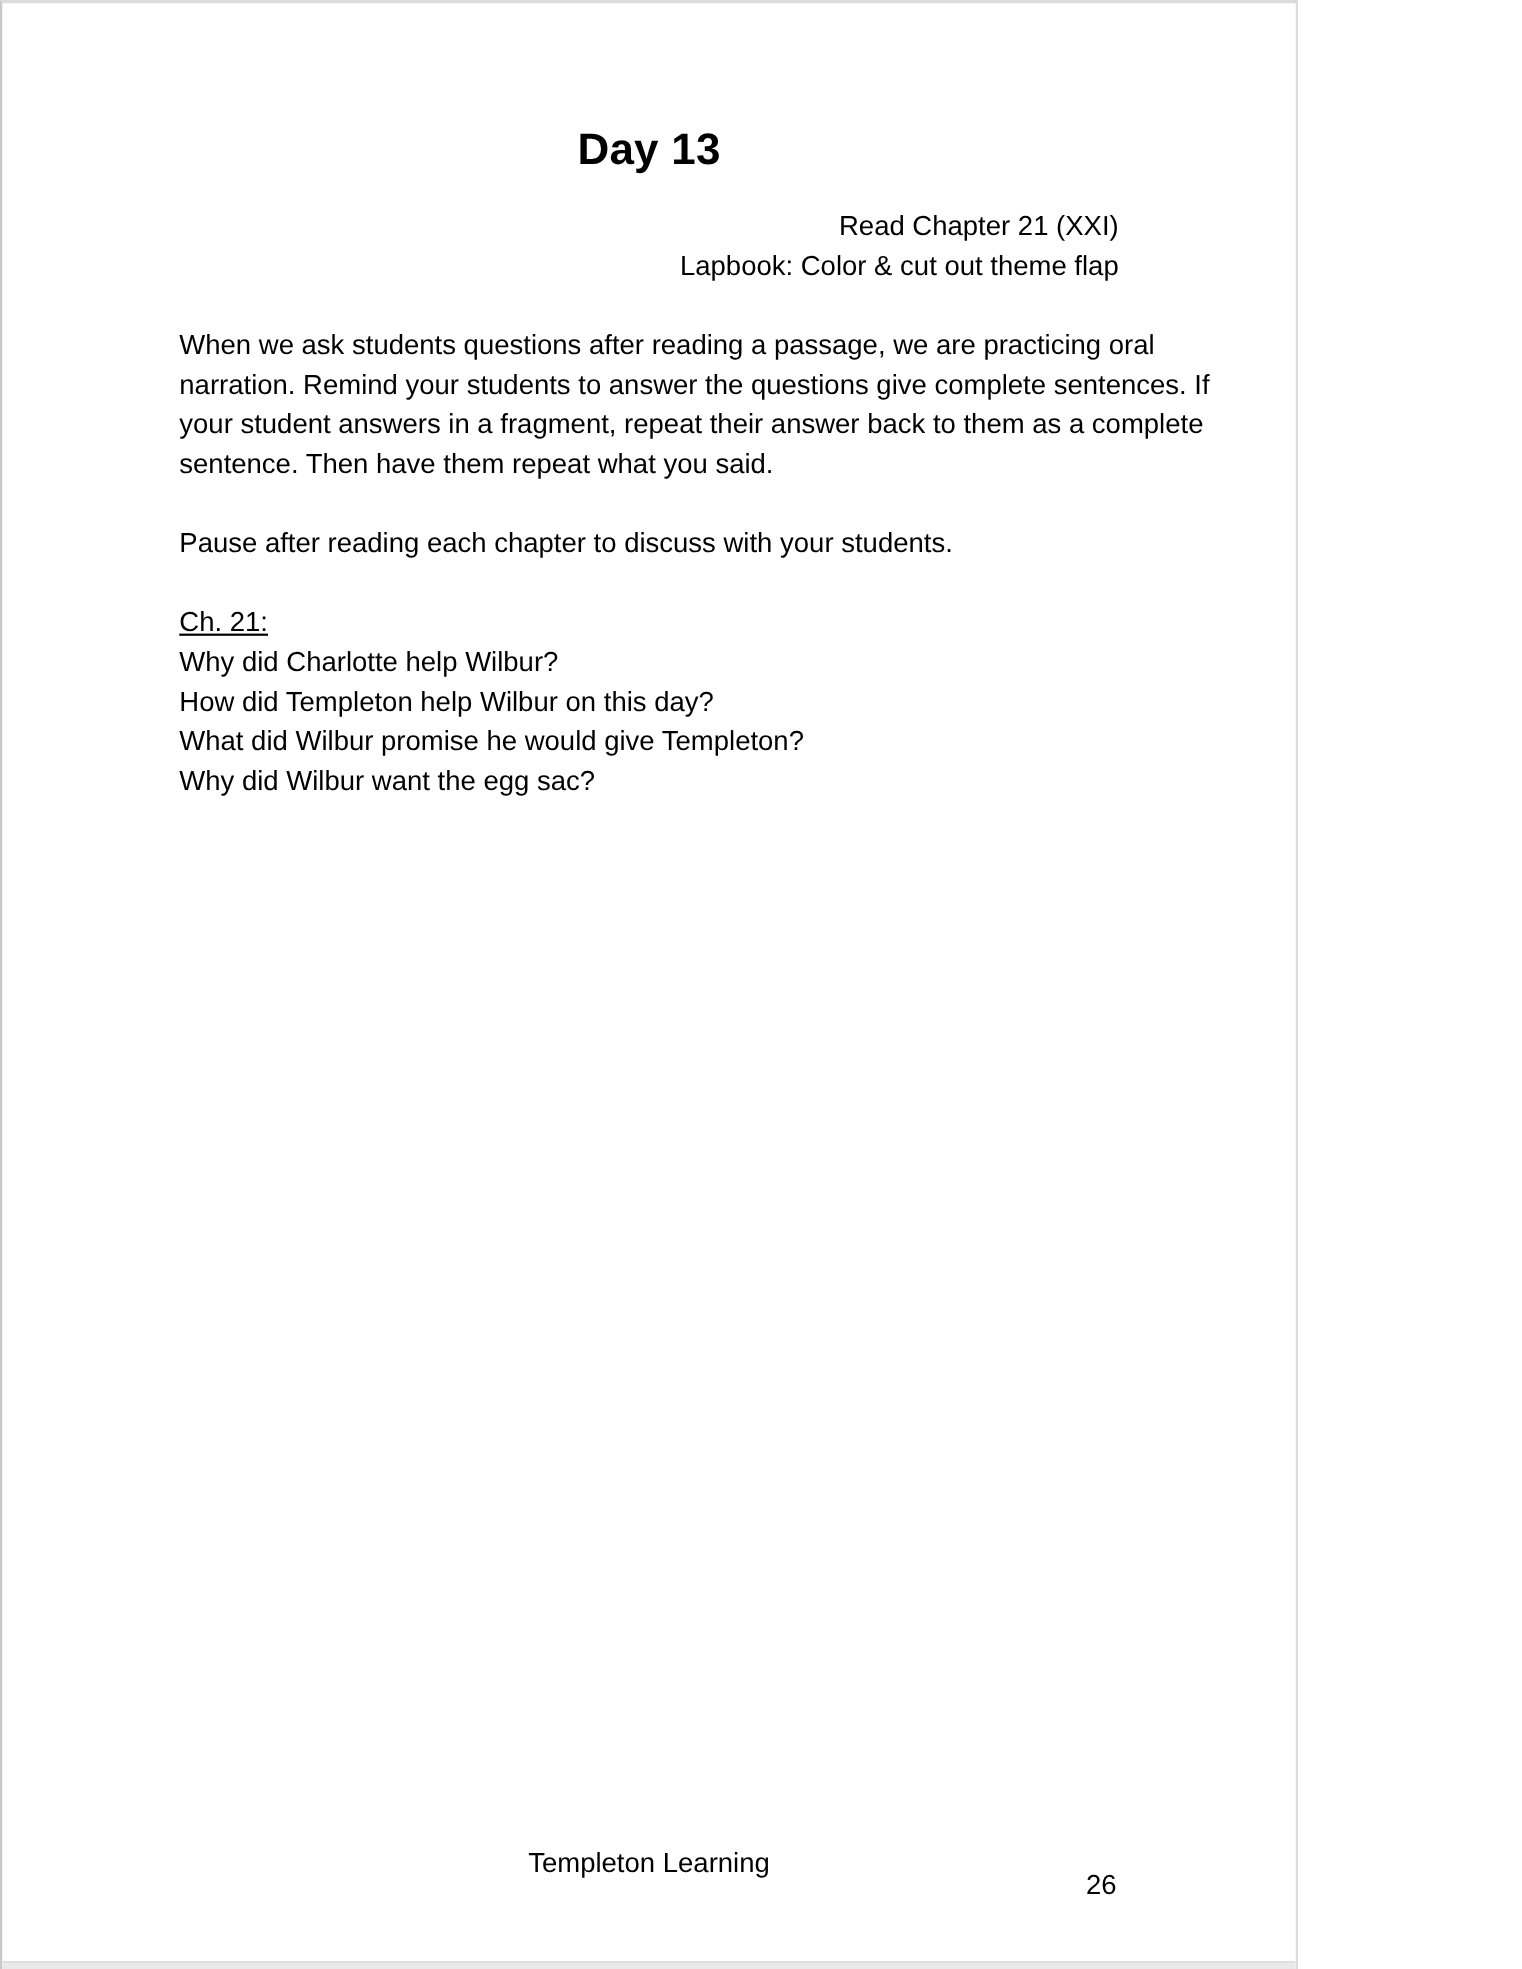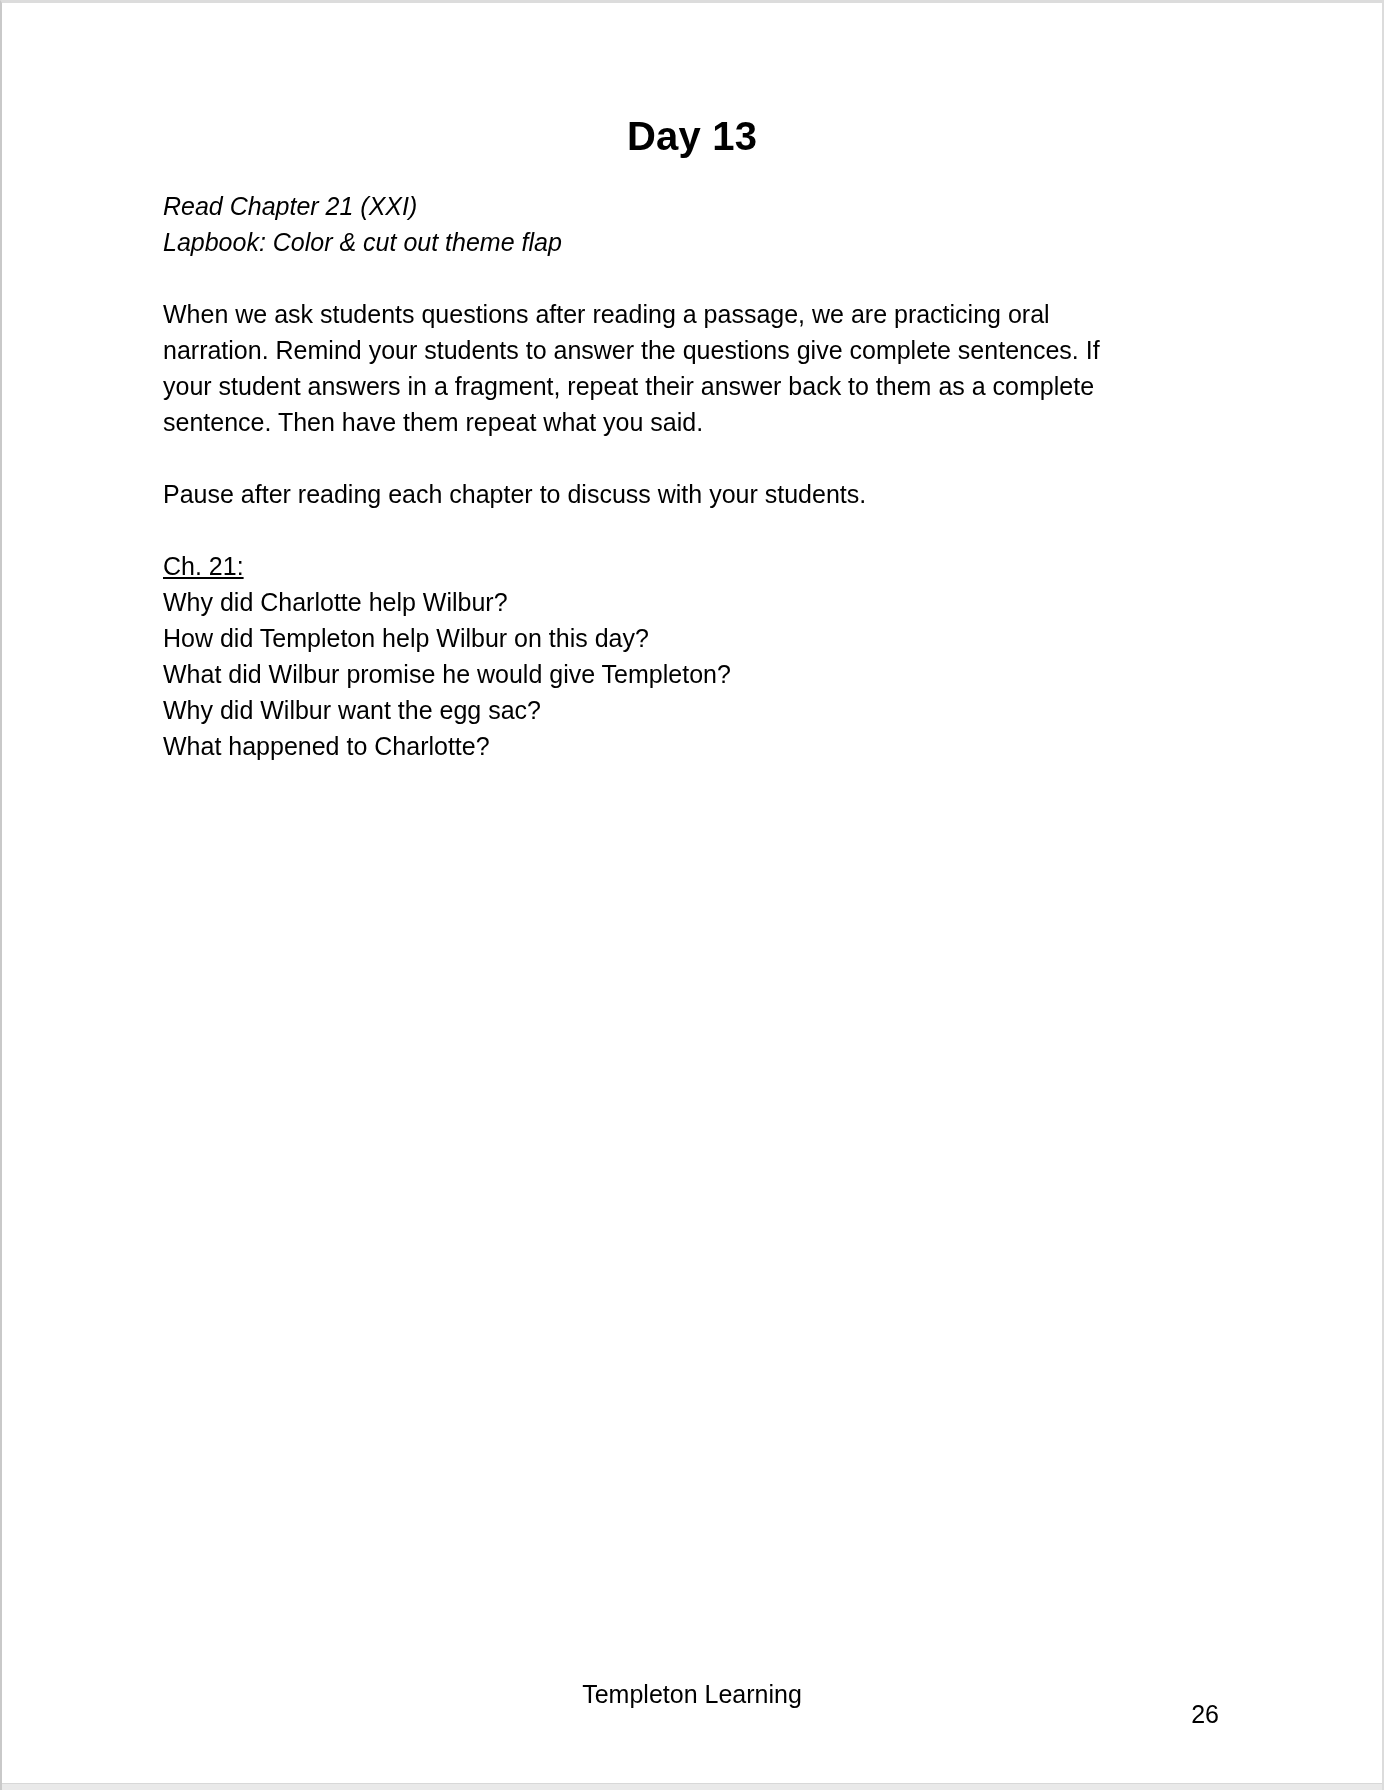--- a/index.html
+++ b/index.html
@@ -2,21 +2,21 @@
 <html><head>
 <meta charset="utf-8">
 <style>
   html, body {
     margin: 0;
     padding: 0;
     background: #ffffff;
   }
   .page {
     position: relative;
-    width: 1384px;
+    width: 1180px;
     height: 1790px;
     box-sizing: border-box;
     background: #ffffff;
     border-top: 3px solid #dcdcdc;
     border-left: 2px solid #c9c9c9;
     border-right: 2px solid #dcdcdc;
     font-family: "Liberation Sans", "DejaVu Sans", sans-serif;
     color: #000000;
     overflow: hidden;
   }
@@ -34,22 +34,21 @@
   }
   .subtitle-block {
     margin-top: 27px;
   }
   .line {
     font-size: 25px;
     line-height: 36px;
     white-space: pre;
   }
   .centered {
-    text-align: left;
-    font-style: italic;
+    text-align: right;
   }
   .blank-line {
     height: 36px;
   }
   .underlined {
     text-decoration: underline;
   }
   .footer {
     position: absolute;
     left: 0;
@@ -108,21 +107,20 @@
 
     <div class="blank-line"></div>
 
     <div class="line"><span class="underlined">Ch. 21:</span></div>
 
     <div>
       <div class="line">Why did Charlotte help Wilbur?</div>
       <div class="line">How did Templeton help Wilbur on this day?</div>
       <div class="line">What did Wilbur promise he would give Templeton?</div>
       <div class="line">Why did Wilbur want the egg sac?</div>
-      <div class="line">What happened to Charlotte?</div>
     </div>
 
   </div>
 
   <div class="footer">
     <div class="footer-brand">Templeton Learning</div>
     <div class="footer-page-number">26</div>
   </div>
 
   <div class="bottom-strip"></div>

